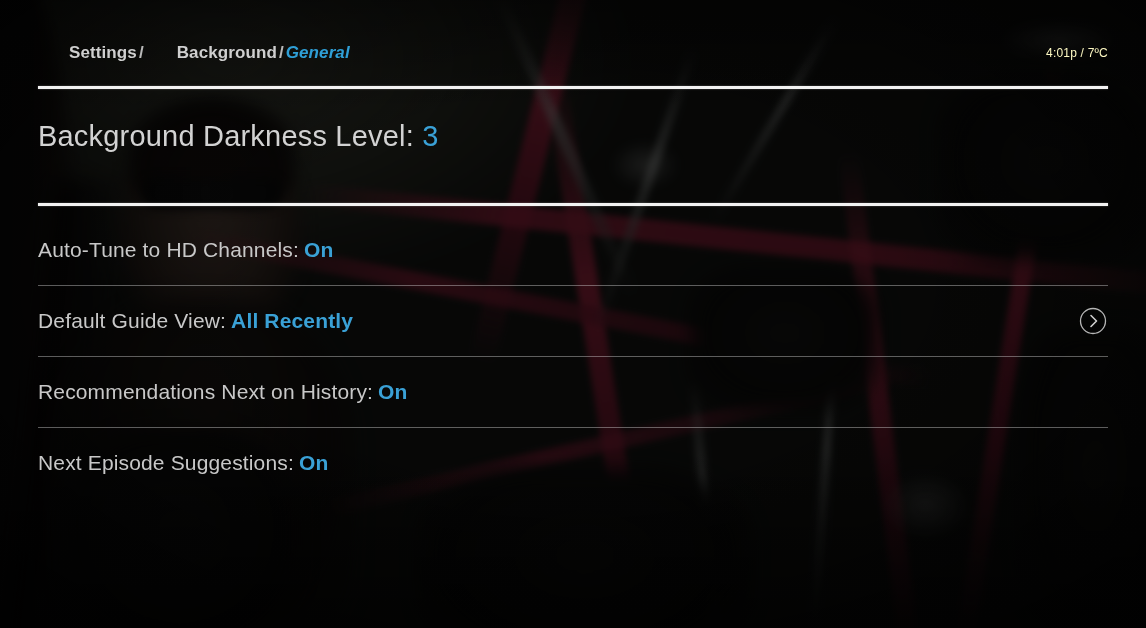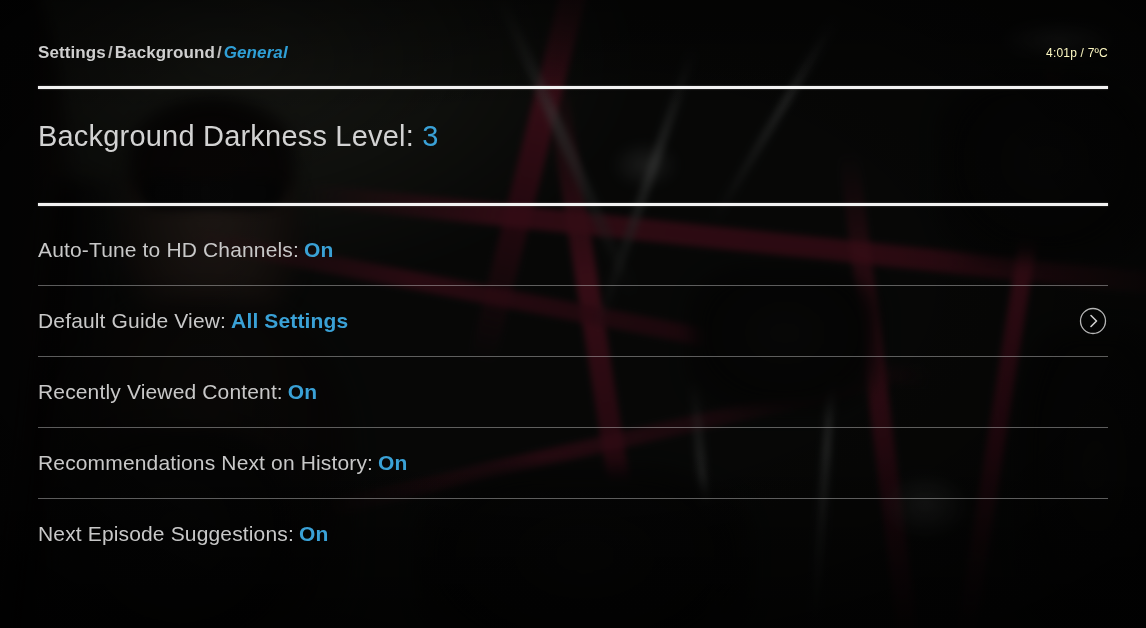--- a/index.html
+++ b/index.html
@@ -156,21 +156,21 @@
     justify-content: space-between;
   }
   .breadcrumb {
     font-size: 17px;
     font-weight: bold;
     letter-spacing: .1px;
     color: #cfcfcf;
     white-space: nowrap;
   }
   .breadcrumb .sep { color: #b9b9b9; padding: 0 2px; }
-  .breadcrumb .crumb { color: #cfcfcf; }
+  .breadcrumb .crumb { color: #cfcfcf; margin-left: 31px; }
   .breadcrumb .crumb-active { color: #2f9fd6; font-style: italic; }
 
   .clockwx {
     font-size: 12px;
     color: #fef9c3;
     white-space: nowrap;
     letter-spacing: .2px;
   }
 
   .rule-major {
@@ -298,35 +298,30 @@
     <div class="settings-list">
 
       <div class="row">
         <div class="row-text">
           <span>Auto-Tune to HD Channels:</span><span class="value">On</span>
         </div>
       </div>
 
       <div class="row">
         <div class="row-text">
-          <span>Default Guide View:</span><span class="value">All Settings</span>
+          <span>Default Guide View:</span><span class="value">All Recently</span>
         </div>
         <div class="row-arrow">
           <svg width="30" height="30" viewBox="0 0 30 30" aria-hidden="true">
             <circle cx="15" cy="15" r="12.5" fill="none" stroke="#b5b5b5" stroke-width="1.3"></circle>
             <path d="M13 9.5 L18.5 15 L13 20.5" fill="none" stroke="#cfcfcf" stroke-width="1.6" stroke-linecap="round" stroke-linejoin="round"></path>
           </svg>
         </div>
       </div>
 
-      <div class="row">
-        <div class="row-text">
-          <span>Recently Viewed Content:</span><span class="value">On</span>
-        </div>
-      </div>
 
       <div class="row">
         <div class="row-text">
           <span>Recommendations Next on History:</span><span class="value">On</span>
         </div>
       </div>
 
 
       <div class="row">
         <div class="row-text">

